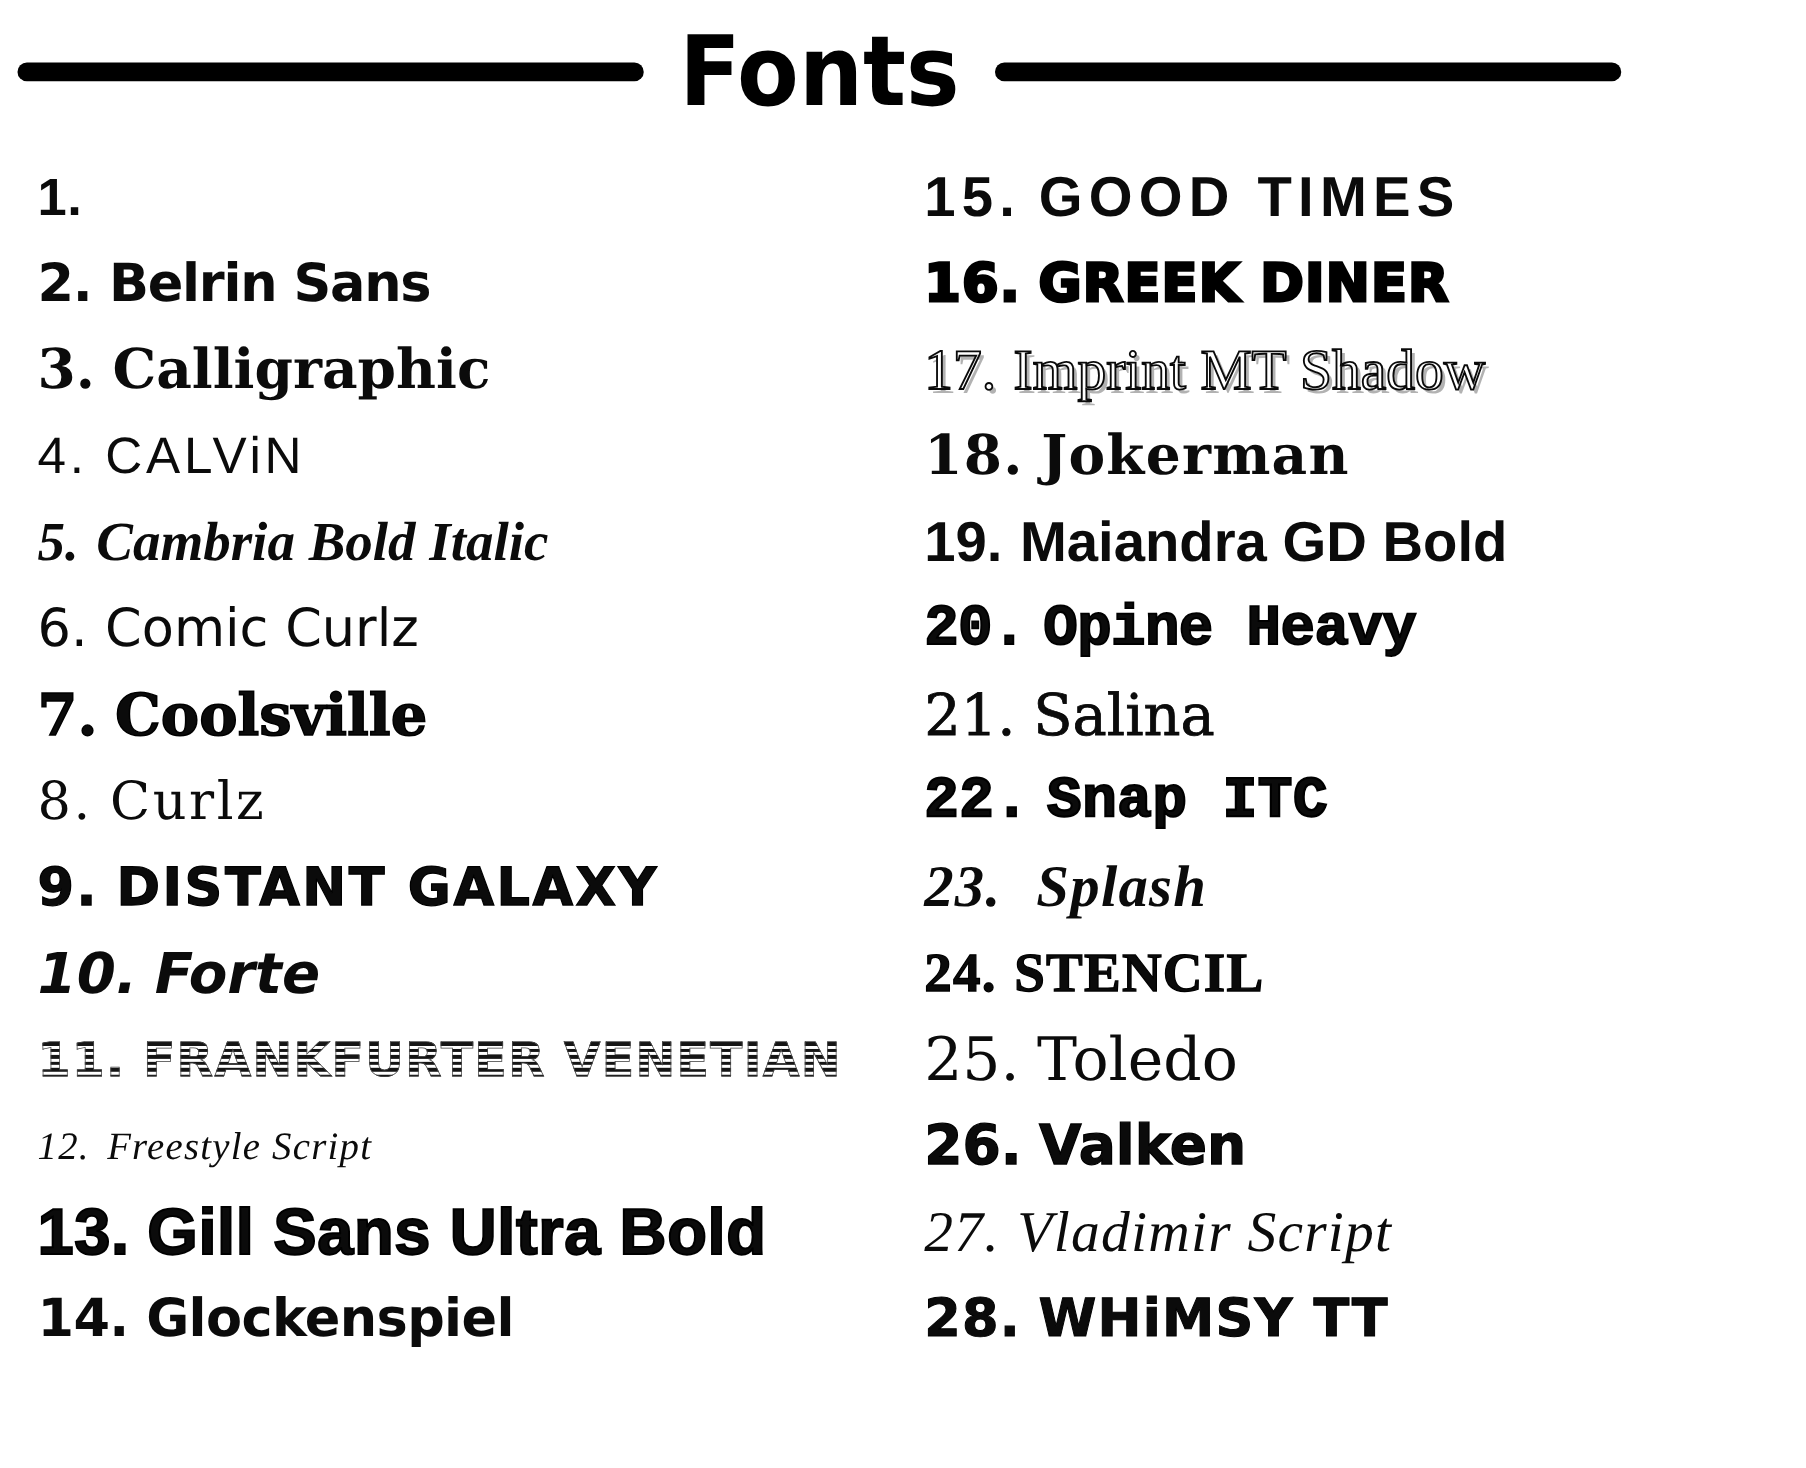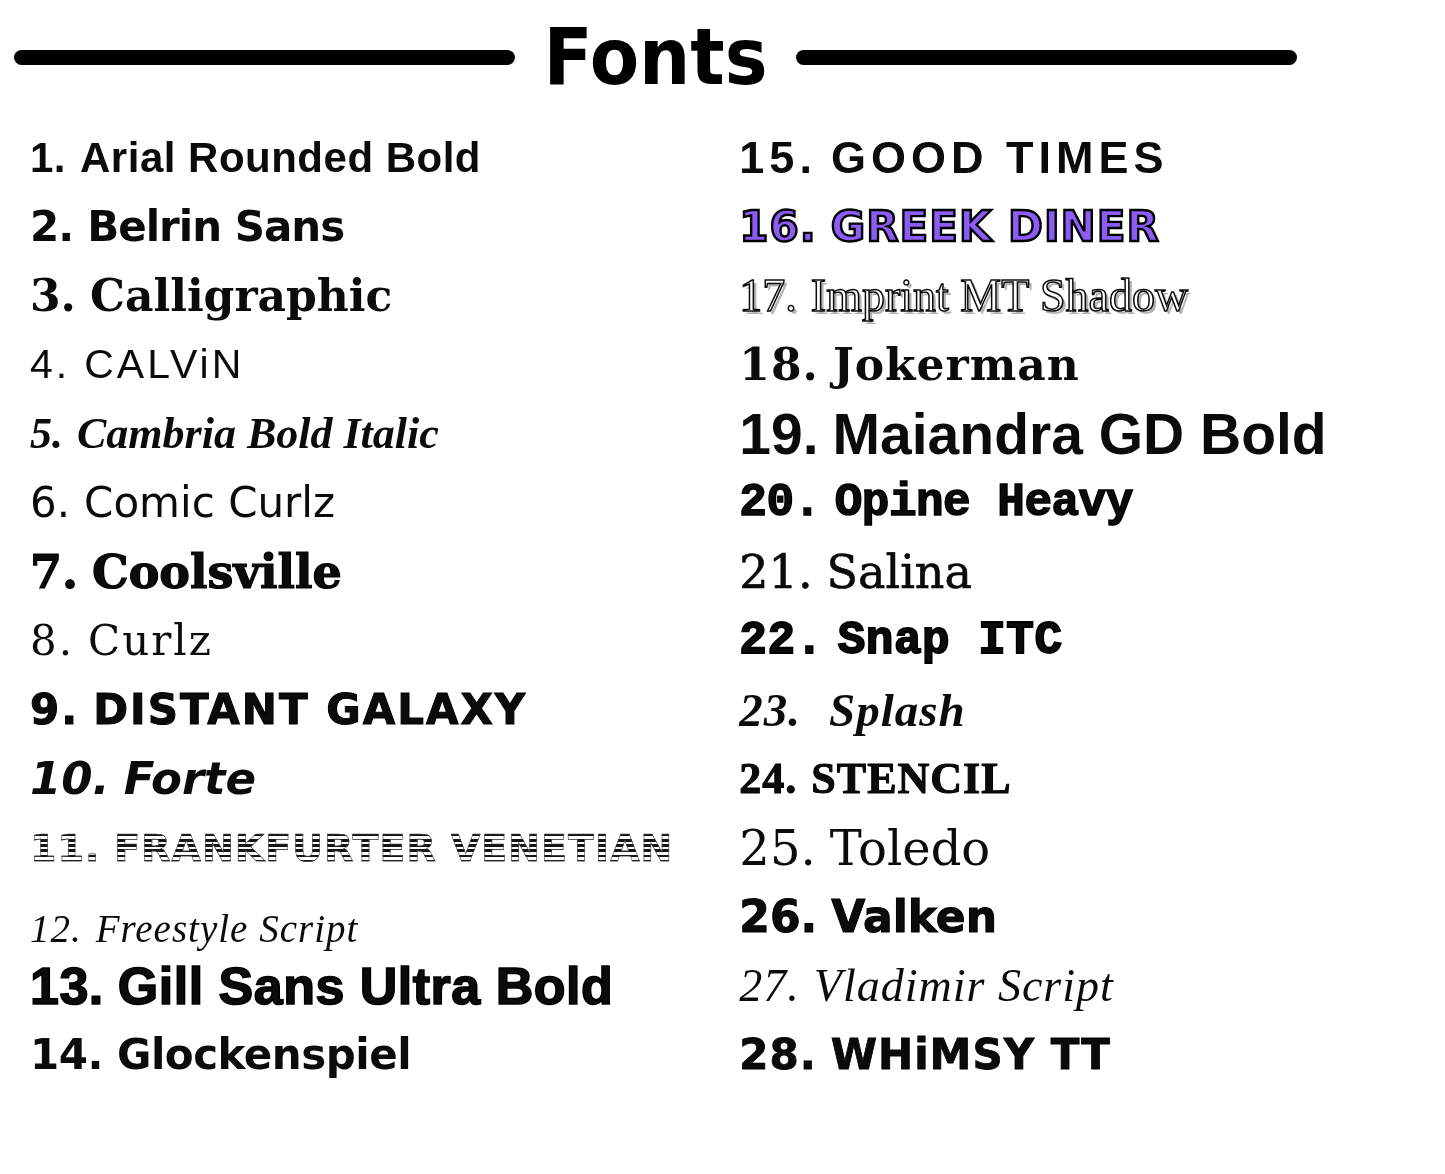--- a/index.html
+++ b/index.html
@@ -71,30 +71,30 @@
   .f5  { font-family:"Liberation Serif",serif; font-weight:700; font-style:italic; font-size:44px; }
   .f6  { font-family:"DejaVu Sans",sans-serif; font-weight:400; font-size:42px; }
   .f7  { font-family:"DejaVu Serif",serif; font-weight:700; font-size:46px; -webkit-text-stroke:1.2px #000; }
   .f8  { font-family:"DejaVu Serif",serif; font-weight:400; font-size:42px; letter-spacing:2px; }
   .f9  { font-family:"DejaVu Sans",sans-serif; font-weight:700; font-size:42px; letter-spacing:2px; -webkit-text-stroke:1px #000; }
   .f10 { font-family:"DejaVu Sans",sans-serif; font-weight:700; font-style:italic; font-size:45px;text-align:right; }
   .f11 { font-family:"DejaVu Sans",sans-serif; font-weight:700; font-size:38px; letter-spacing:1px;
          background: repeating-linear-gradient(to bottom,#151515 0px,#151515 2.6px,#ffffff 2.6px,#ffffff 5.2px);
          -webkit-background-clip: text; background-clip: text; color: transparent;
          -webkit-text-stroke: .6px #444; }
-  .f12 { font-family:"Liberation Serif",serif; font-weight:400; font-style:italic; font-size:39px; letter-spacing:1px;align-items:flex-end; }
+  .f12 { font-family:"Liberation Serif",serif; font-weight:400; font-style:italic; font-size:31px; letter-spacing:1px; }
   .f13 { font-family:"Liberation Sans",sans-serif; font-weight:700; font-size:52px; -webkit-text-stroke:1.6px #000; letter-spacing:.5px; }
   .f14 { font-family:"DejaVu Sans",sans-serif; font-weight:700; font-size:42px; letter-spacing:-.5px; }
   .f15 { font-family:"Liberation Sans",sans-serif; font-weight:700; font-size:45px; letter-spacing:5px;text-align:center; }
   .f16 { font-family:"DejaVu Sans",sans-serif; font-weight:800; font-size:42px; letter-spacing:1px;
-         color:#8b5cf6; -webkit-text-stroke:2.4px #000; }
+         color:#000000; -webkit-text-stroke:2.4px #000; }
   .f17 { font-family:"Liberation Serif",serif; font-weight:400; font-size:46px;
          color:#ffffff; -webkit-text-stroke:1.5px #0a0a0a; text-shadow:3px 3px 0 rgba(0,0,0,.30); }
   .f18 { font-family:"DejaVu Serif",serif; font-weight:700; font-size:44px; letter-spacing:1px; }
-  .f19 { font-family:"Liberation Sans",sans-serif; font-weight:700; font-size:57px; }
+  .f19 { font-family:"Liberation Sans",sans-serif; font-weight:700; font-size:45px; }
   .f20 { font-family:Liberation Mono, monospace; font-weight:700; font-size:46px; -webkit-text-stroke:1.5px #000; letter-spacing:-.5px; }
   .f21 { font-family:"DejaVu Serif",serif; font-weight:400; font-size:46px; -webkit-text-stroke:.6px #000; }
   .f22 { font-family:Liberation Mono, monospace; font-weight:700; font-size:46px; -webkit-text-stroke:1.8px #000; letter-spacing:.5px; }
   .f23 { font-family:"Liberation Serif",serif; font-weight:700; font-style:italic; font-size:47px; letter-spacing:1px; }
   .f23 .num { margin-right: 28px; }
   .f24 { font-family:"Liberation Serif",serif; font-weight:700; font-size:44px; letter-spacing:1px; -webkit-text-stroke:1px #000; }
   .f25 { font-family:"DejaVu Serif",serif; font-weight:400; font-size:48px; }
   .f26 { font-family:"DejaVu Sans",sans-serif; font-weight:700; font-size:44px; -webkit-text-stroke:1px #000; }
   .f27 { font-family:"Liberation Serif",serif; font-weight:400; font-style:italic; font-size:46px; letter-spacing:1px; }
   .f28 { font-family:"DejaVu Sans",sans-serif; font-weight:700; font-size:42px; letter-spacing:1px; -webkit-text-stroke:.8px #000; }
@@ -107,21 +107,20 @@
   <div class="header">
     <div class="rule"></div>
     <div class="title">Fonts</div>
     <div class="rule"></div>
   </div>
 
   <div class="list-wrap">
     <div class="col left" id="col-0">
         <div class="font-item f1">
           <span class="num">1.</span>
-          <span class="name">Arial Rounded Bold</span>
         </div>
         <div class="font-item f2">
           <span class="num">2.</span>
           <span class="name">Belrin Sans</span>
         </div>
         <div class="font-item f3">
           <span class="num">3.</span>
           <span class="name">Calligraphic</span>
         </div>
         <div class="font-item f4">

